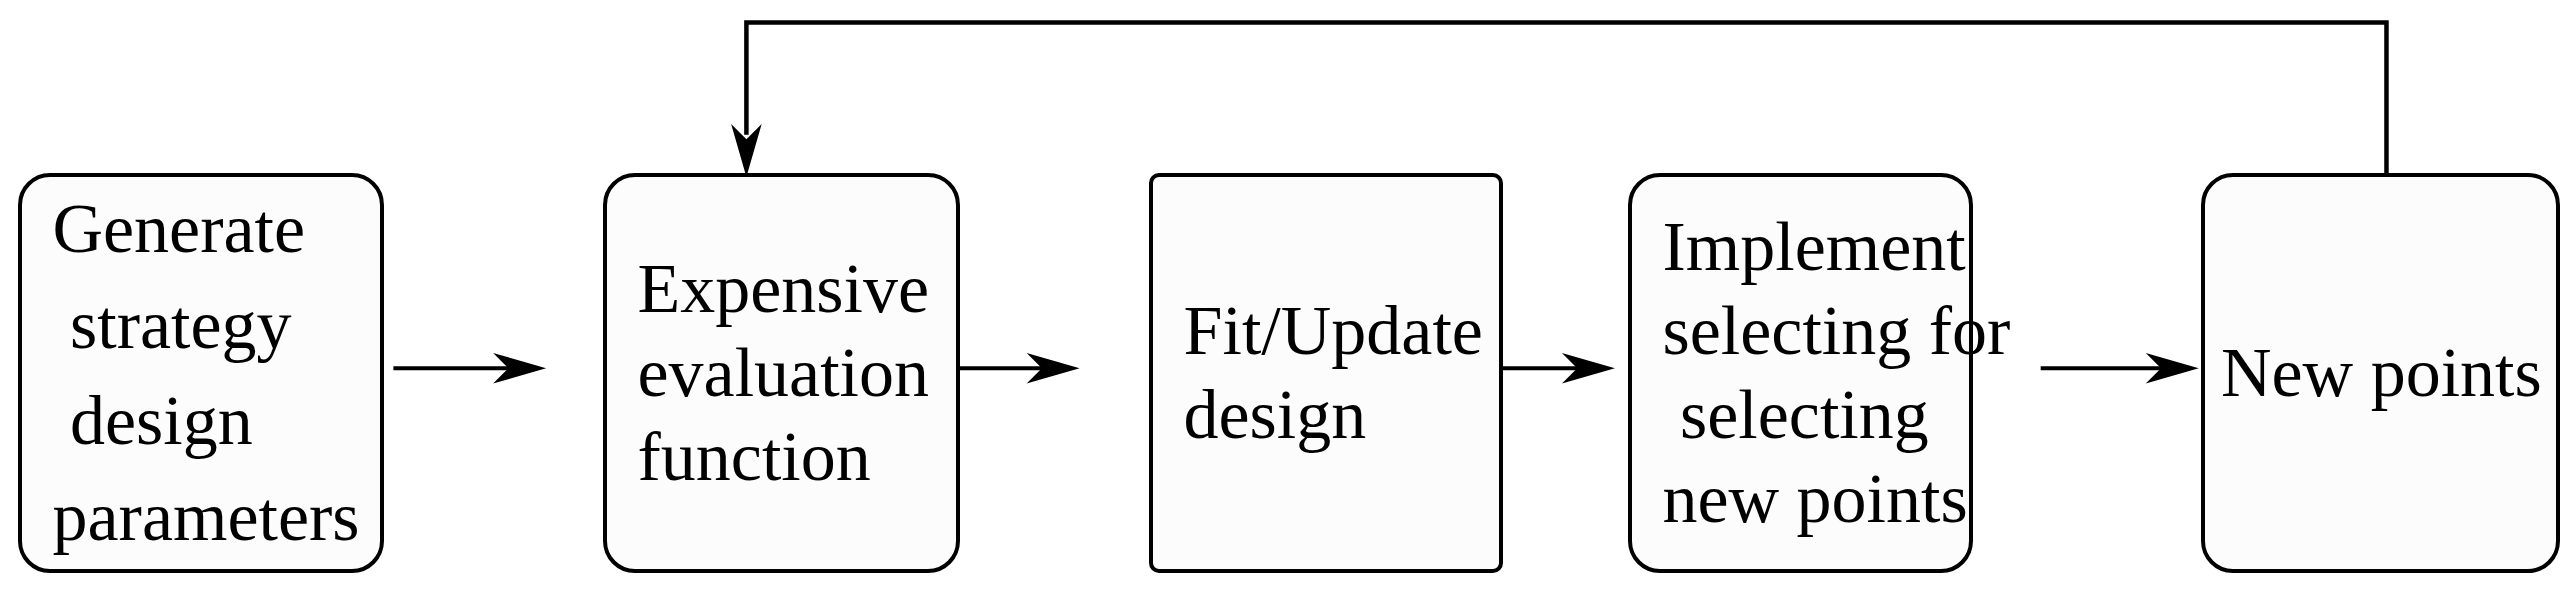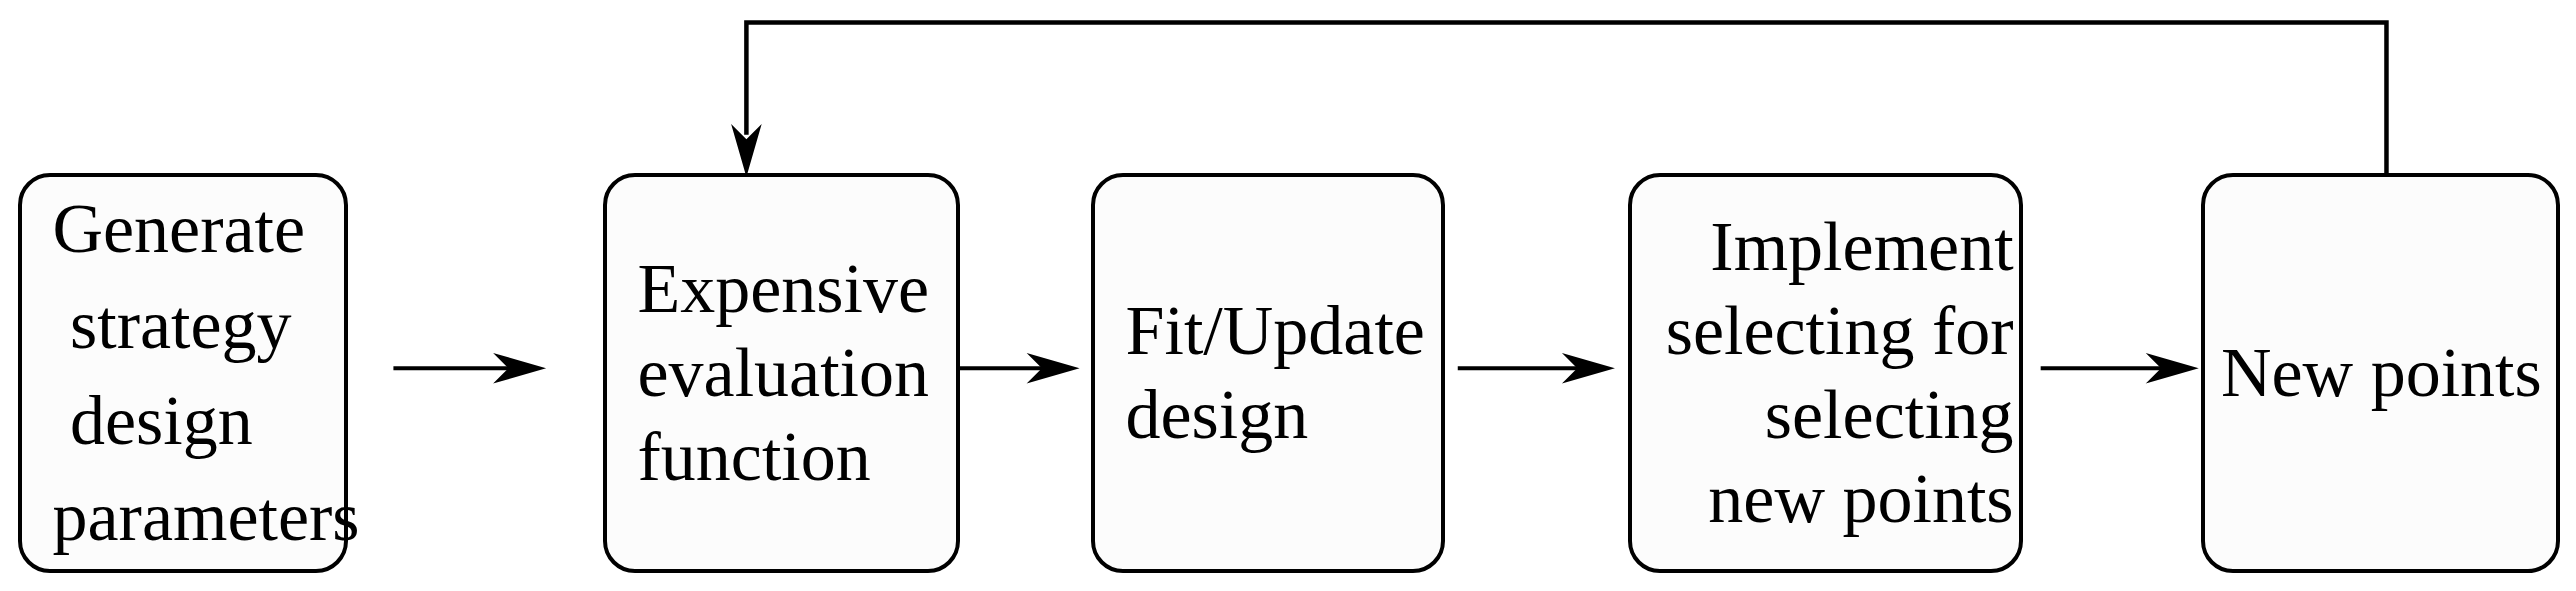--- a/index.html
+++ b/index.html
@@ -37,24 +37,24 @@
     padding-left: 30.5px;
     padding-right: 5.4px;
     color: #000000;
     font-size: 70px;
     line-height: 84px;
   }
   .node .line {
     display: block;
     white-space: pre;
   }
-  .n1 { left: 18px;   width: 330px; gap: 12px; }
+  .n1 { left: 18px;   width: 366px; gap: 12px; }
   .n2 { left: 559px;  width: 357px; margin-left: 44px; }
-  .n3 { left: 1091px; width: 354px; }
-  .n4 { left: 1628px; width: 395px; text-align: right; }
+  .n3 { left: 1149px; width: 354px; border-radius: 10px; }
+  .n4 { left: 1628px; width: 345px; }
   .n5 { left: 2201px; width: 359px; padding-left: 16px; }
   .stroke {
     stroke: #000000;
     fill: none;
   }
   .head {
     fill: #000000;
     stroke: none;
   }
 </style>

